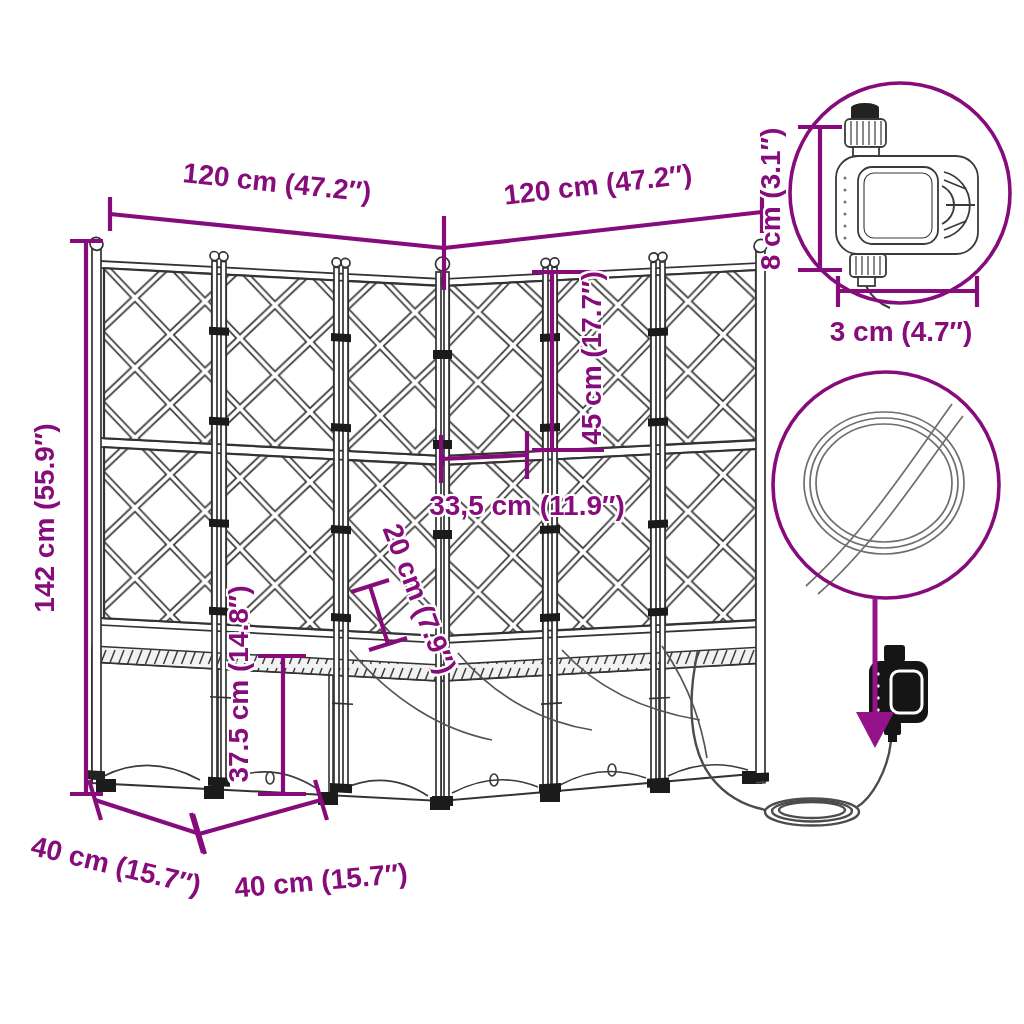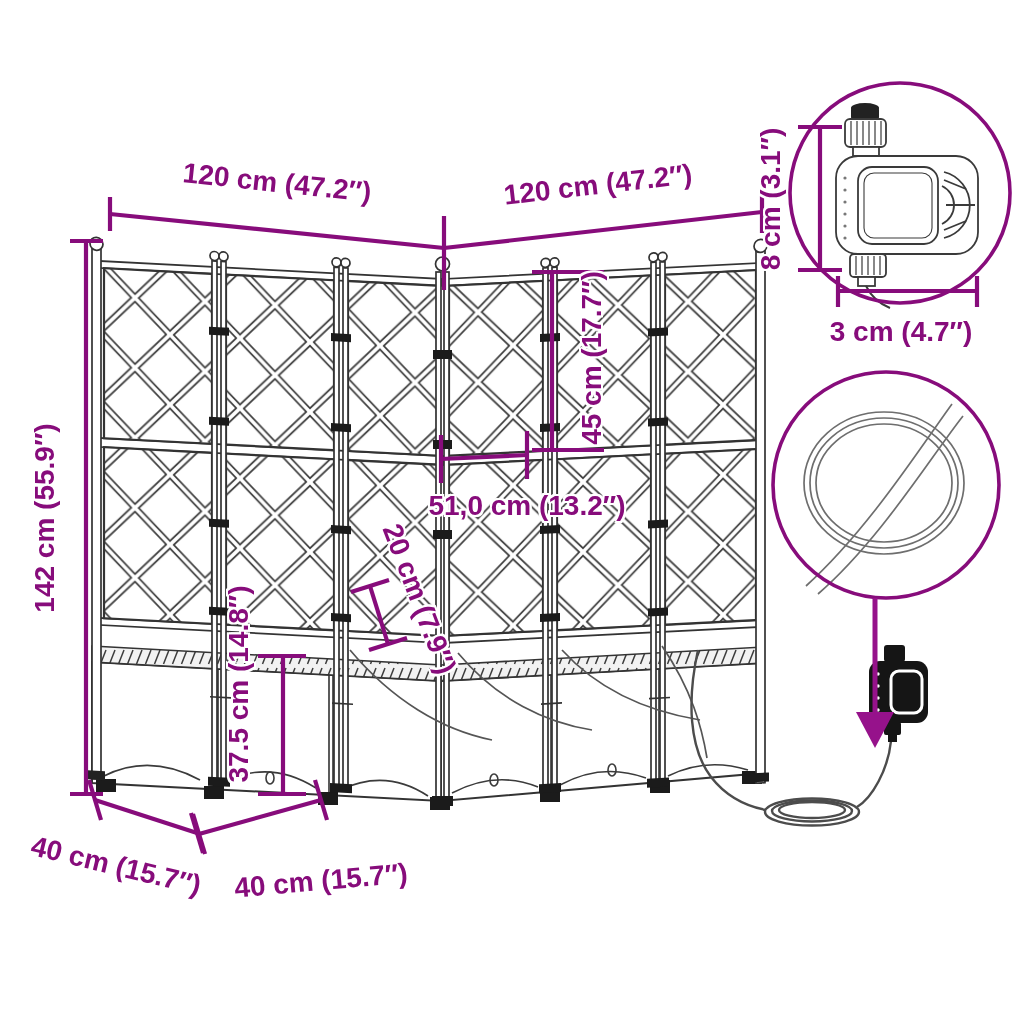--- a/index.html
+++ b/index.html
@@ -278,21 +278,21 @@
 </svg>
 
 <div class="lbl" style="left:277px;top:183px;transform:translate(-50%,-50%) rotate(6deg);">120 cm (47.2″)</div>
 
 <div class="lbl" style="left:598px;top:185px;transform:translate(-50%,-50%) rotate(-6.5deg);">120 cm (47.2″)</div>
 
 <div class="lbl" style="left:45px;top:518px;transform:translate(-50%,-50%) rotate(-90deg);">142 cm (55.9″)</div>
 
 <div class="lbl" style="left:592px;top:358px;transform:translate(-50%,-50%) rotate(-90deg);">45 cm (17.7″)</div>
 
-<div class="lbl" style="left:527px;top:506px;transform:translate(-50%,-50%);">51,0 cm (13.2″)</div>
+<div class="lbl" style="left:527px;top:506px;transform:translate(-50%,-50%);">33,5 cm (11.9″)</div>
 
 <div class="lbl" style="left:419px;top:599px;transform:translate(-50%,-50%) rotate(69deg);">20 cm (7.9″)</div>
 
 <div class="lbl" style="left:239px;top:684px;transform:translate(-50%,-50%) rotate(-90deg);">37.5 cm (14.8″)</div>
 
 <div class="lbl" style="left:116px;top:866px;transform:translate(-50%,-50%) rotate(13.5deg);">40 cm (15.7″)</div>
 
 <div class="lbl" style="left:321px;top:881px;transform:translate(-50%,-50%) rotate(-5deg);">40 cm (15.7″)</div>
 
 <div class="lbl" style="left:771px;top:199px;transform:translate(-50%,-50%) rotate(-90deg);">8 cm (3.1″)</div>

